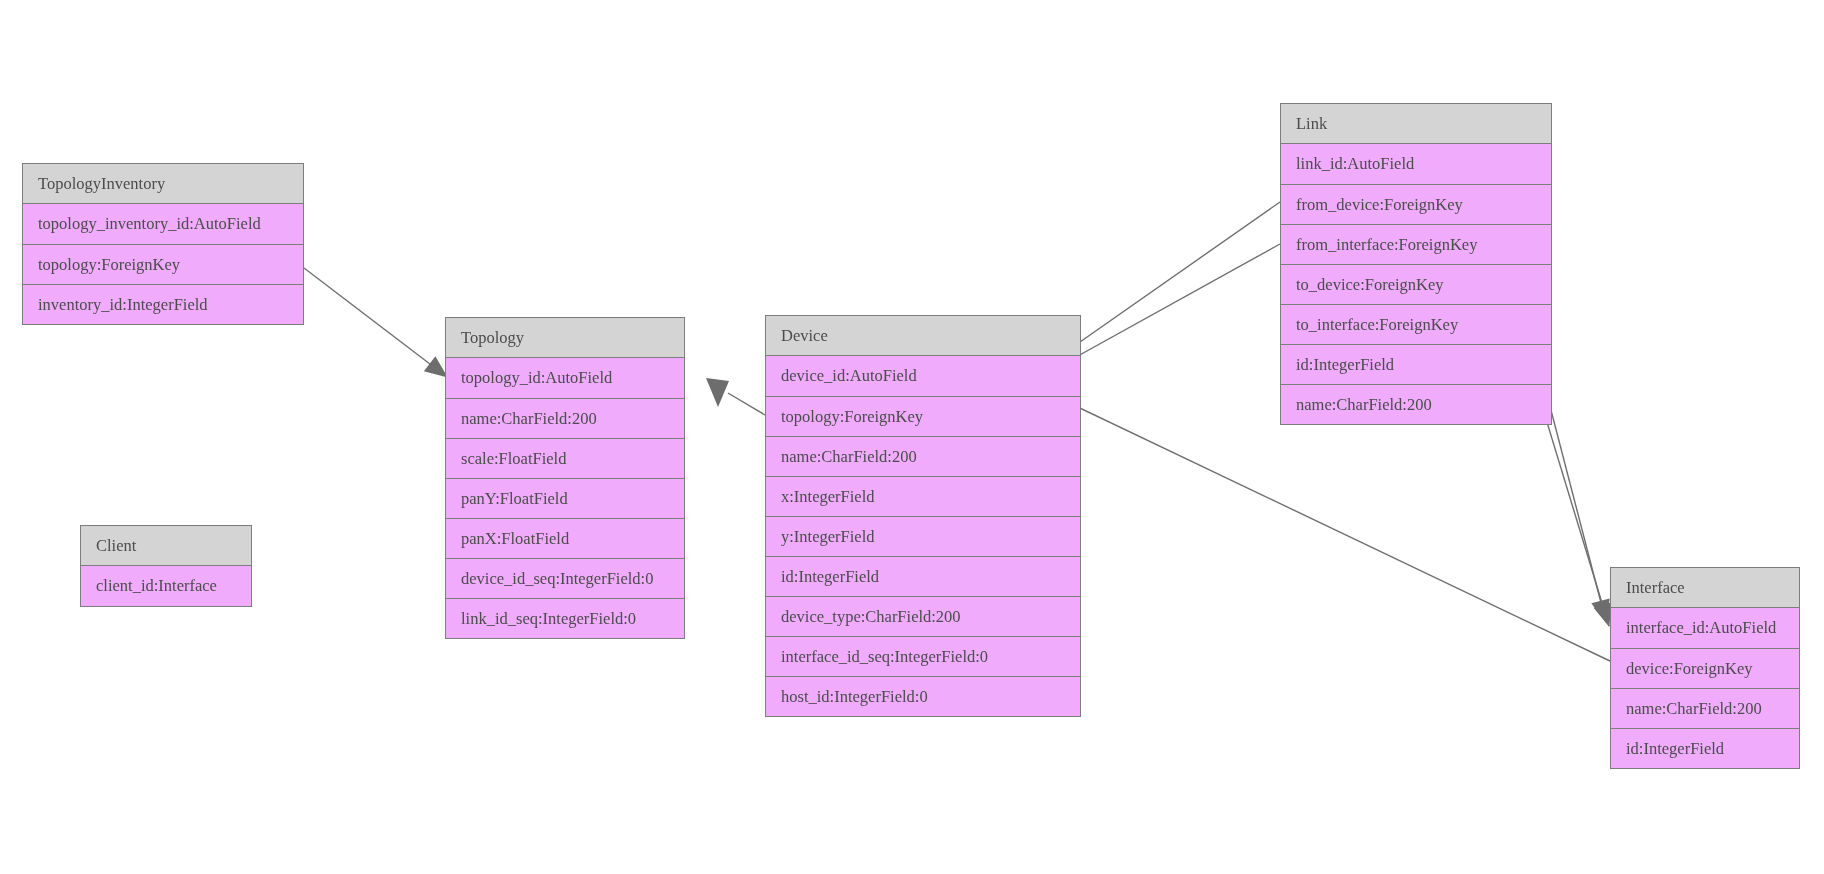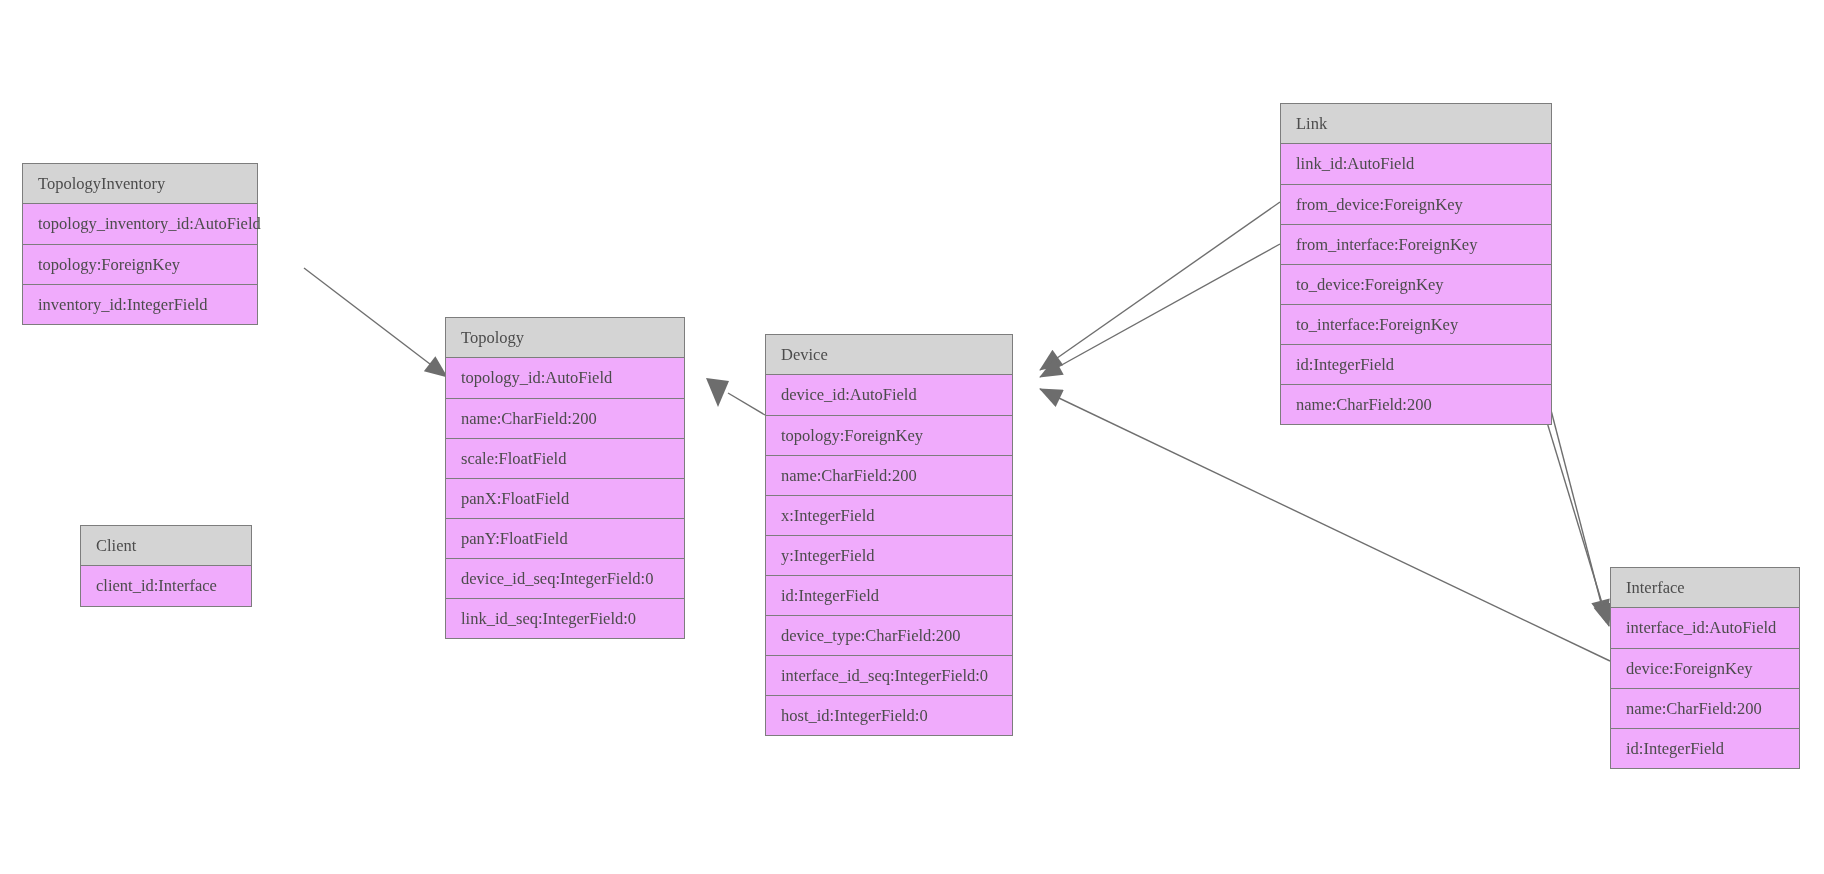--- a/index.html
+++ b/index.html
@@ -75,41 +75,41 @@
     </defs>
   <line x1="304" y1="268" x2="447" y2="377" class="edge-line" marker-end="url(#arrow)"></line>
       <line x1="765" y1="415" x2="728" y2="393" class="edge-line"></line>
       <line x1="1280" y1="202" x2="1040" y2="370" class="edge-line" marker-end="url(#arrow)"></line>
       <line x1="1280" y1="244" x2="1040" y2="377" class="edge-line" marker-end="url(#arrow)"></line>
       <line x1="1610" y1="661" x2="1040" y2="389" class="edge-line" marker-end="url(#arrow)"></line>
       <line x1="1518" y1="283" x2="1606" y2="622" class="edge-line" marker-end="url(#arrow)"></line>
       <line x1="1518" y1="327" x2="1609" y2="626" class="edge-line" marker-end="url(#arrow)"></line>
       <polygon points="706,378 729,381 718,407" class="arrowhead"></polygon>
     </svg>
-<div class="entity" style="left: 22px; top: 163px; width: 236px;">
+<div class="entity" style="left: 22px; top: 163px; width: 282px;">
       <div class="entity-header">TopologyInventory</div>
       <div class="entity-field">topology_inventory_id:AutoField</div>
       <div class="entity-field">topology:ForeignKey</div>
       <div class="entity-field">inventory_id:IntegerField</div>
     </div>
     <div class="entity" style="left: 445px; top: 317px; width: 240px;">
       <div class="entity-header">Topology</div>
       <div class="entity-field">topology_id:AutoField</div>
       <div class="entity-field">name:CharField:200</div>
       <div class="entity-field">scale:FloatField</div>
+      <div class="entity-field">panY:FloatField</div>
       <div class="entity-field">panX:FloatField</div>
-      <div class="entity-field">panY:FloatField</div>
       <div class="entity-field">device_id_seq:IntegerField:0</div>
       <div class="entity-field">link_id_seq:IntegerField:0</div>
     </div>
     <div class="entity" style="left: 80px; top: 525px; width: 172px;">
       <div class="entity-header">Client</div>
       <div class="entity-field">client_id:Interface</div>
     </div>
-    <div class="entity" style="left: 765px; top: 315px; width: 248px; margin-top: 19px;">
+    <div class="entity" style="left: 765px; top: 315px; width: 316px;">
       <div class="entity-header">Device</div>
       <div class="entity-field">device_id:AutoField</div>
       <div class="entity-field">topology:ForeignKey</div>
       <div class="entity-field">name:CharField:200</div>
       <div class="entity-field">x:IntegerField</div>
       <div class="entity-field">y:IntegerField</div>
       <div class="entity-field">id:IntegerField</div>
       <div class="entity-field">device_type:CharField:200</div>
       <div class="entity-field">interface_id_seq:IntegerField:0</div>
       <div class="entity-field">host_id:IntegerField:0</div>

